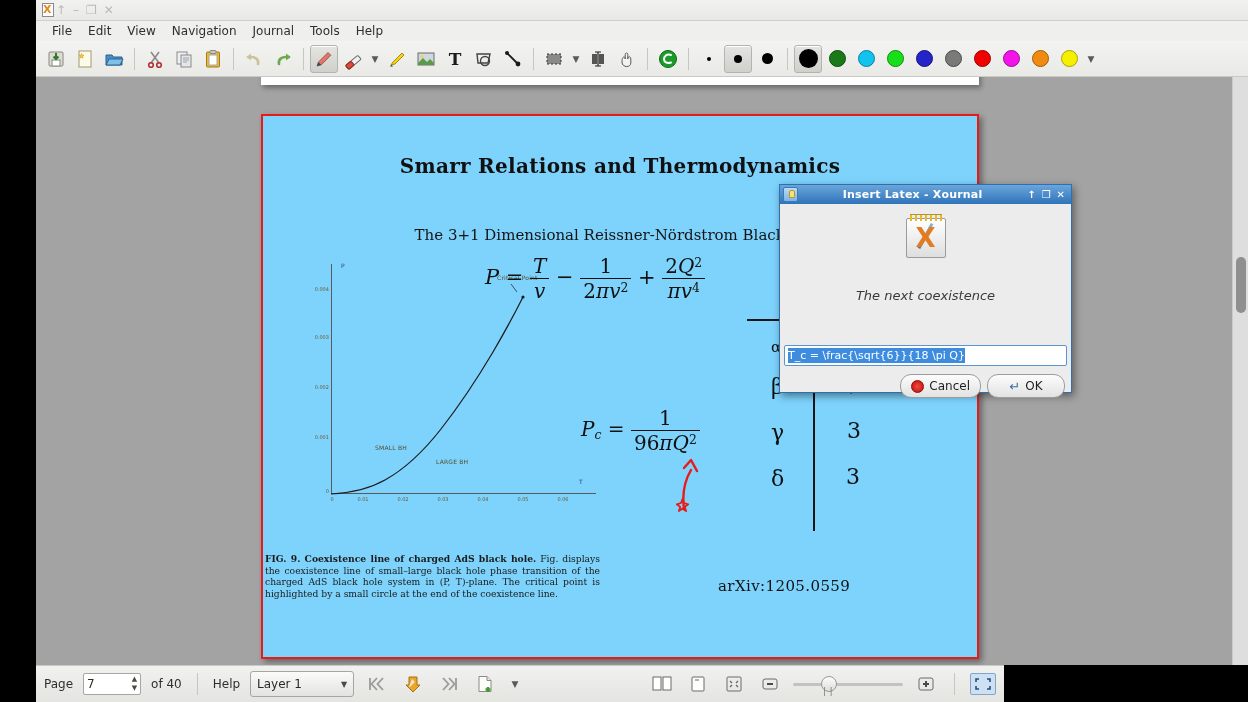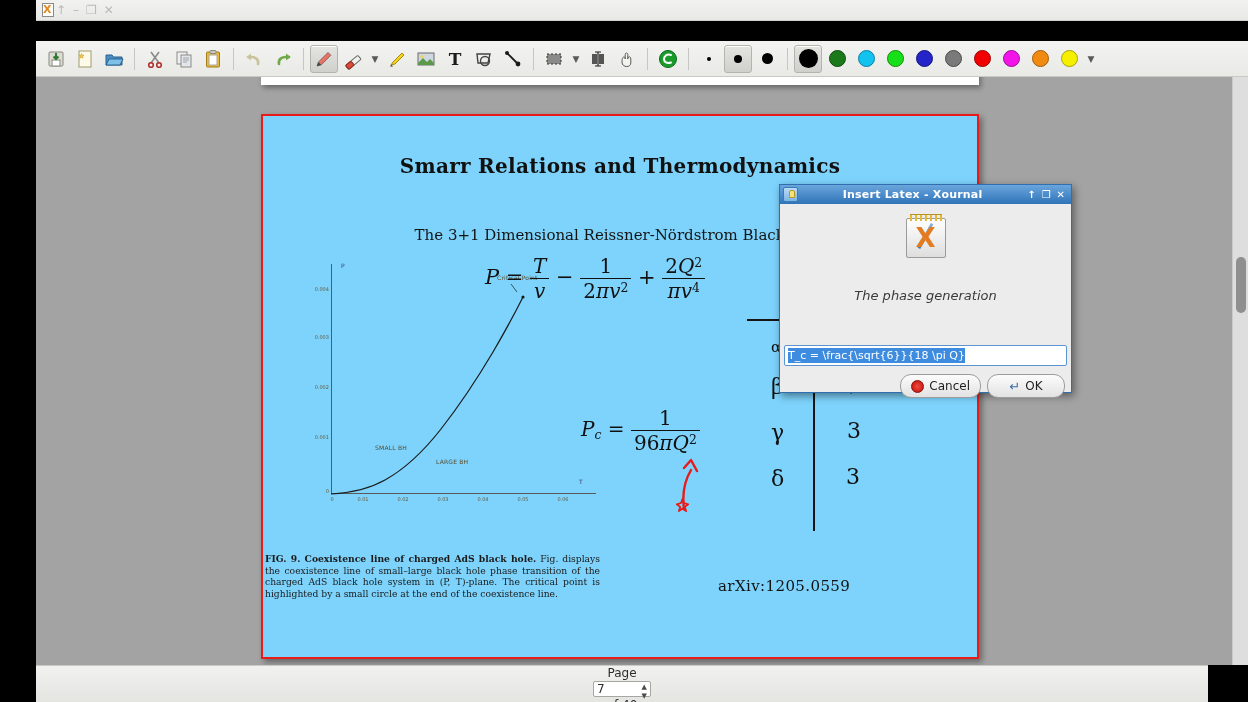--- a/index.html
+++ b/index.html
@@ -212,24 +212,24 @@
     background:linear-gradient(#fcfcfc,#e2e2e2);
     border:1px solid #9d9d9d; border-radius:11px;
     display:flex; align-items:center; justify-content:center; gap:5px;
     font-size:12px; color:#1e1e1e; cursor:default;
   }
   .stop-ico{ width:13px; height:13px; border-radius:50%; background:radial-gradient(#f24a42,#c00d08); border:1px solid #8a0b06; }
   .ok-ico{ font-size:13px; color:#3a6ea8; }
 
   
   .statusbar{
-    position:absolute; left:36px; top:665px; width:1172px; height:37px;
+    position:absolute; left:36px; top:665px; width:968px; height:37px;
     background:linear-gradient(#f1f1ef,#e4e4e1);
     border-top:1px solid #c9c9c5;
-    display:flex; align-items:center; padding:0 8px; gap:1px;flex-direction:column;
+    display:flex; align-items:center; padding:0 8px; gap:10px;
   }
   .sb-label{ font-size:12px; color:#2e2e2e; }
   .spin{
     width:58px; height:22px; background:#fff; border:1px solid #a6a6a2; border-radius:2px;
     display:flex; align-items:center; padding:0 3px; position:relative; font-size:12px;
   }
   .spin .arrows{
     position:absolute; right:3px; top:1px; display:flex; flex-direction:column;
     font-size:7px; line-height:9px; color:#4a4a4a;
   }
@@ -264,20 +264,29 @@
         <div class="hx">X</div>
     </div>
     <div class="tb-btns">
       <span>↑</span>
       <span>–</span>
       <span>❐</span>
       <span>✕</span>
     </div>
   </div>
 
+  <div class="menubar">
+    <div class="mi">File</div>
+    <div class="mi">Edit</div>
+    <div class="mi">View</div>
+    <div class="mi">Navigation</div>
+    <div class="mi">Journal</div>
+    <div class="mi">Tools</div>
+    <div class="mi">Help</div>
+  </div>
 
   <div class="toolbar">
 
     <div class="tbtn">
       <svg width="20" height="20" viewBox="0 0 20 20">
           <rect x="3" y="3" width="14" height="14" rx="1" fill="#dcdcd4" stroke="#8a8a80"></rect>
           <rect x="6" y="11" width="8" height="6" fill="#fff" stroke="#8a8a80"></rect>
           <path d="M10 4v5M7.5 7.5L10 10l2.5-2.5" stroke="#2f7a2f" stroke-width="2" fill="none"></path>
         </svg>
     </div>
@@ -559,21 +568,21 @@
     </div>
     <div class="dlg-body">
 
       <div class="xlogo">
         <div class="pad"></div>
         <div class="spiral"></div>
         <div class="quill"></div>
         <div class="xx">X</div>
       </div>
 
-      <div class="xtag">The phase generation</div>
+      <div class="xtag">The next coexistence</div>
 
       <div class="latex-input">
         <span class="caret-bar"></span>
           <span class="selected">T_c = \frac{\sqrt{6}}{18 \pi Q}</span>
       </div>
 
       <div class="dlg-buttons">
         <div class="dbtn">
           <span class="stop-ico"></span>
           <span>Cancel</span>

